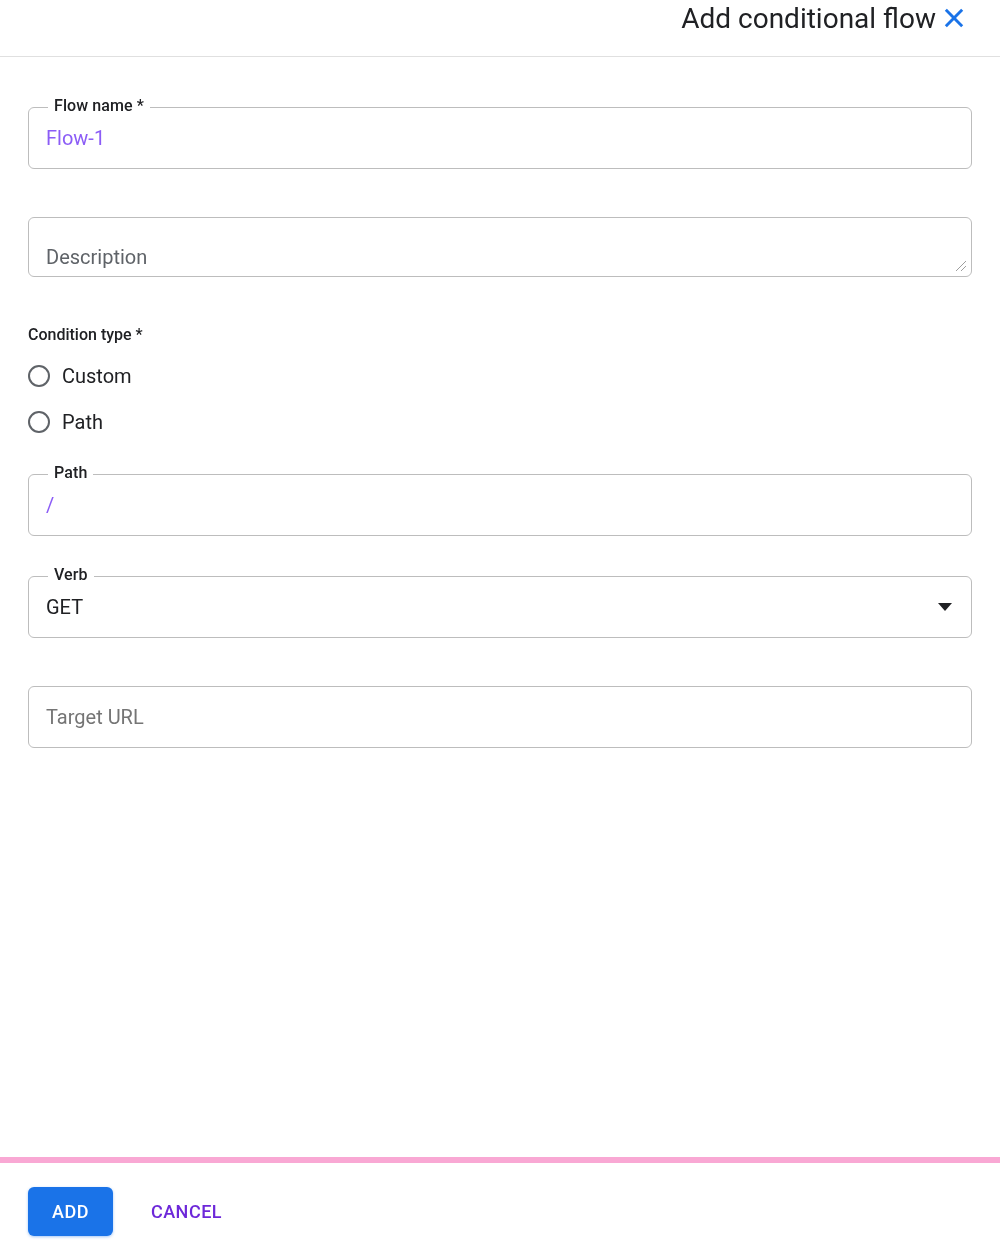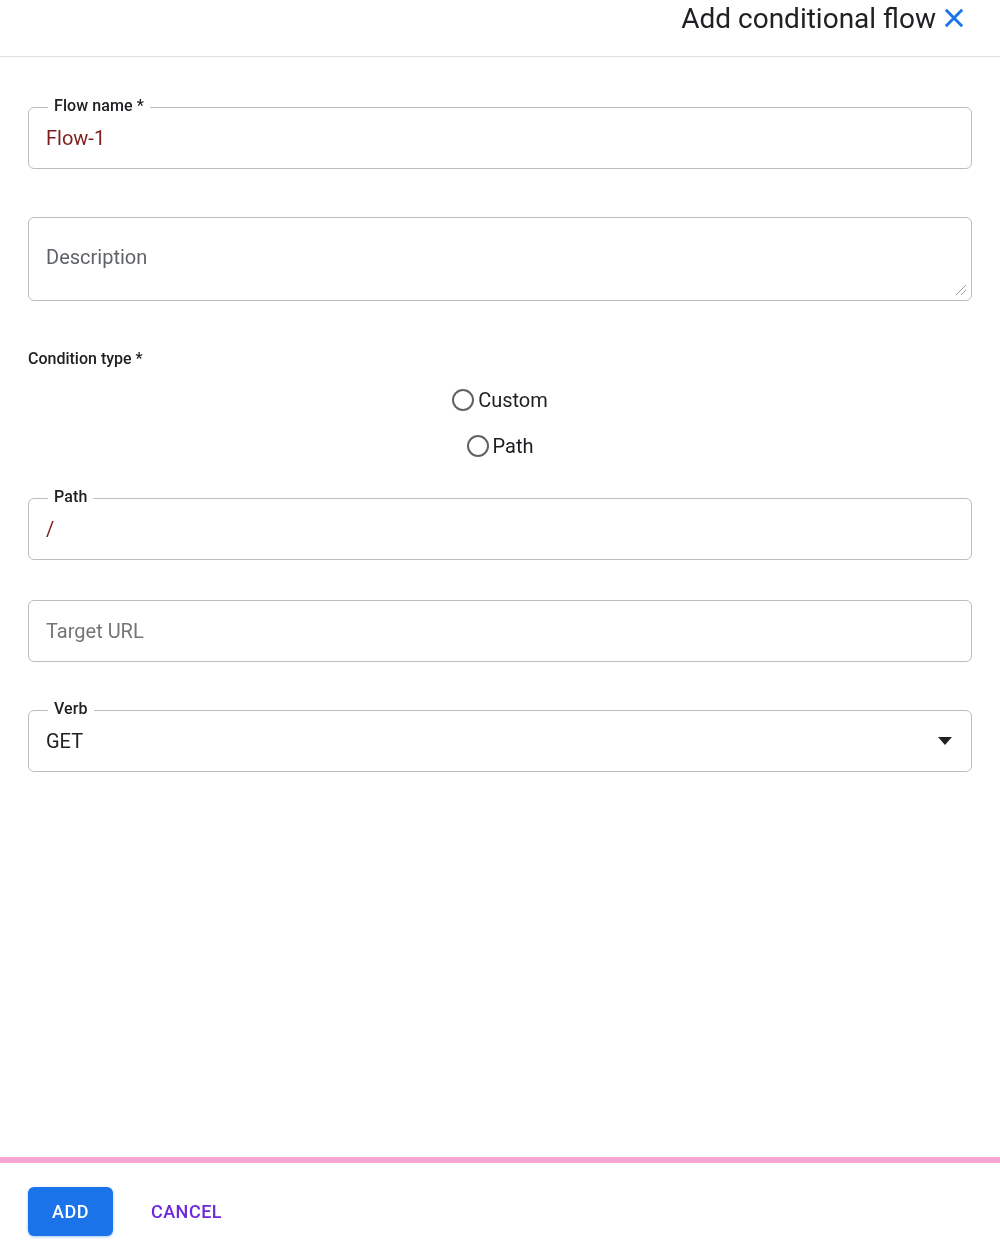--- a/index.html
+++ b/index.html
@@ -67,25 +67,25 @@
     letter-spacing: 0.1px;
   }
   .text-input {
     width: 100%;
     height: 62px;
     border: none;
     outline: none;
     background: transparent;
     padding: 0 18px;
     font-size: 20px;
-    color: #7f1d1d;
+    color: #8b5cf6;
     font-family: inherit;
   }
   .desc-wrap {
-    height: 84px;
+    height: 60px;
     position: relative;
   }
   .textarea {
     width: 100%;
     height: 100%;
     border: none;
     outline: none;
     background: transparent;
     padding: 22px 18px;
     font-size: 20px;
@@ -116,24 +116,23 @@
     font-weight: 500;
     color: #202124;
     margin-bottom: 20px;
   }
   .radio-group {
     margin-bottom: 40px;
   }
   .radio-item {
     display: flex;
     align-items: center;
-    gap: 4px;
+    gap: 12px;
     margin-bottom: 22px;
     cursor: pointer;
-    justify-content: center;
   }
   .radio-circle {
     width: 22px;
     height: 22px;
     border: 2px solid #5f6368;
     border-radius: 50%;
     position: relative;
     flex-shrink: 0;
   }
   .radio-item.selected .radio-circle {
@@ -259,34 +258,34 @@
   </div>
 
   <div class="field small-gap">
     <div class="field-border"></div>
     <span class="field-label">Path</span>
     <input class="text-input" type="text" value="/" style="">
   </div>
 
   <div class="field">
     <div class="field-border"></div>
-    <input class="text-input" type="text" placeholder="Target URL" style="">
-  </div>
-
-  <div class="field">
-    <div class="field-border"></div>
     <span class="field-label">Verb</span>
     <div class="select-wrap">
       <div class="select-value">GET</div>
       <span class="dropdown-caret">
         <svg viewBox="0 0 14 8">
             <path d="M0 0 L7 8 L14 0 Z" fill="#202124"></path>
           </svg>
       </span>
     </div>
   </div>
 
+  <div class="field">
+    <div class="field-border"></div>
+    <input class="text-input" type="text" placeholder="Target URL" style="">
+  </div>
+
 </div>
 
 <div class="footer">
   <button class="btn btn-primary">ADD</button>
   <button class="btn btn-text">CANCEL</button>
 </div>
 
 </body></html>

